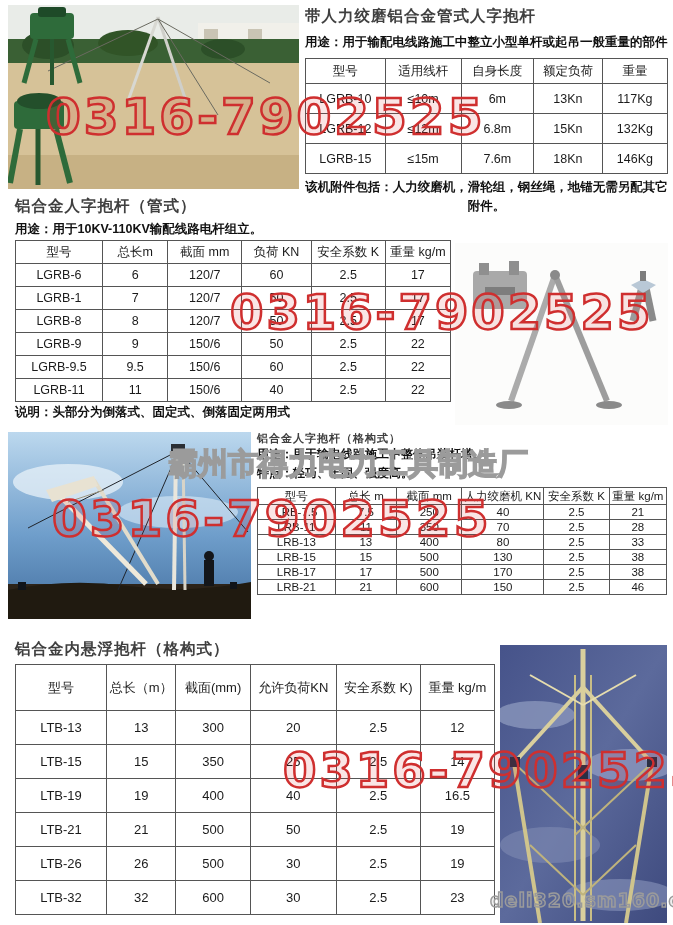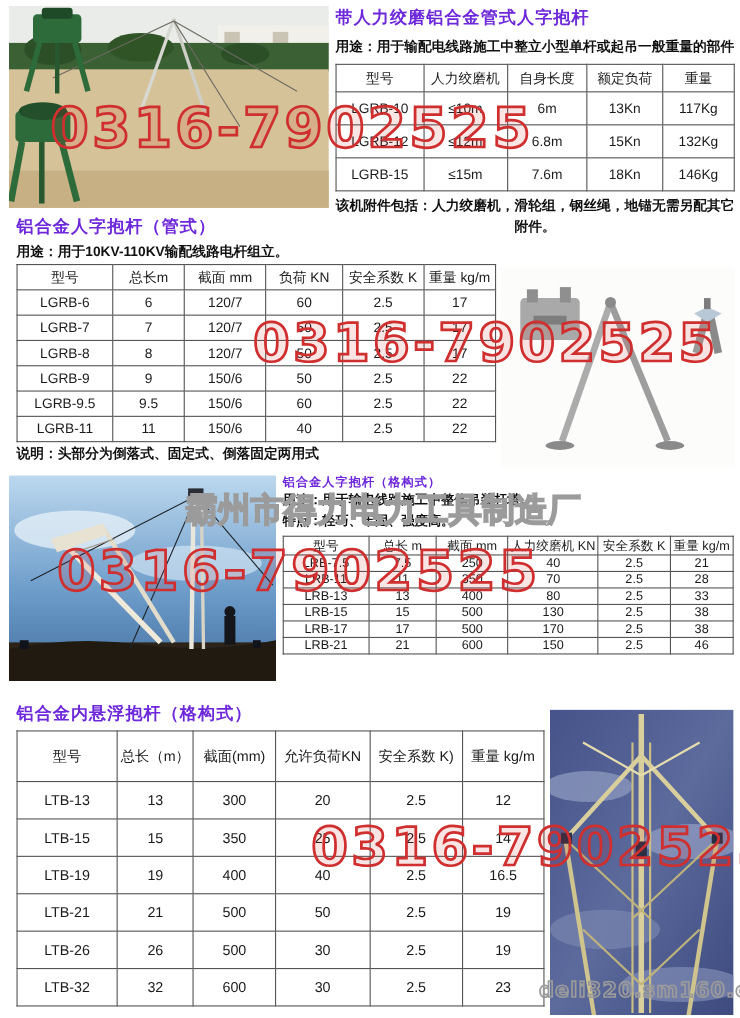--- a/index.html
+++ b/index.html
@@ -1,21 +1,21 @@
 <!DOCTYPE html>
 <html><head>
 <meta charset="utf-8">
 <style>
   * { margin:0; padding:0; box-sizing:border-box; }
   body { background:#ffffff; font-family:"Liberation Sans","DejaVu Sans",sans-serif; color:#1a1a1a; }
   .page { position:relative; width:673px; height:925px; background:#ffffff; overflow:hidden; }
 
   .abs { position:absolute; }
 
-  .sec-title { font-size:15.5px; font-weight:bold; color:#6d28d9; letter-spacing:1px; }
+  .sec-title { font-size:15.5px; font-weight:bold; color:#404040; letter-spacing:1px; }
   .sec-sub   { font-size:12.5px; font-weight:bold; color:#111; }
 
   table.spec { border-collapse:collapse; width:100%; table-layout:fixed; }
   table.spec th, table.spec td {
     border:1px solid #555; text-align:center; vertical-align:middle;
     font-weight:normal; color:#1b1b1b; padding:0 2px; overflow:hidden; white-space:nowrap;
   }
 
   
   .t1 { font-size:12.5px; }
@@ -102,21 +102,21 @@
     </svg>
   </div>
 
   <div class="abs" style="left:305px; top:6px; width:363px;">
     <div class="sec-title">带人力绞磨铝合金管式人字抱杆</div>
     <div class="sec-sub" style="margin-top:7px;">用途：用于输配电线路施工中整立小型单杆或起吊一般重量的部件</div>
     <table class="spec t1" style="margin-top:7px;">
         <thead>
           <tr>
             <th>型号</th>
-            <th>人力绞磨机</th>
+            <th>适用线杆</th>
             <th>自身长度</th>
             <th>额定负荷</th>
             <th>重量</th>
           </tr>
         </thead>
         <tbody>
           <tr>
             <td>LGRB-10</td>
             <td>≤10m</td>
             <td>6m</td>
@@ -158,21 +158,21 @@
       <tbody>
         <tr>
           <td>LGRB-6</td>
           <td>6</td>
           <td>120/7</td>
           <td>60</td>
           <td>2.5</td>
           <td>17</td>
         </tr>
         <tr>
-          <td>LGRB-7</td>
+          <td>LGRB-1</td>
           <td>7</td>
           <td>120/7</td>
           <td>50</td>
           <td>2.5</td>
           <td>17</td>
         </tr>
         <tr>
           <td>LGRB-8</td>
           <td>8</td>
           <td>120/7</td>

